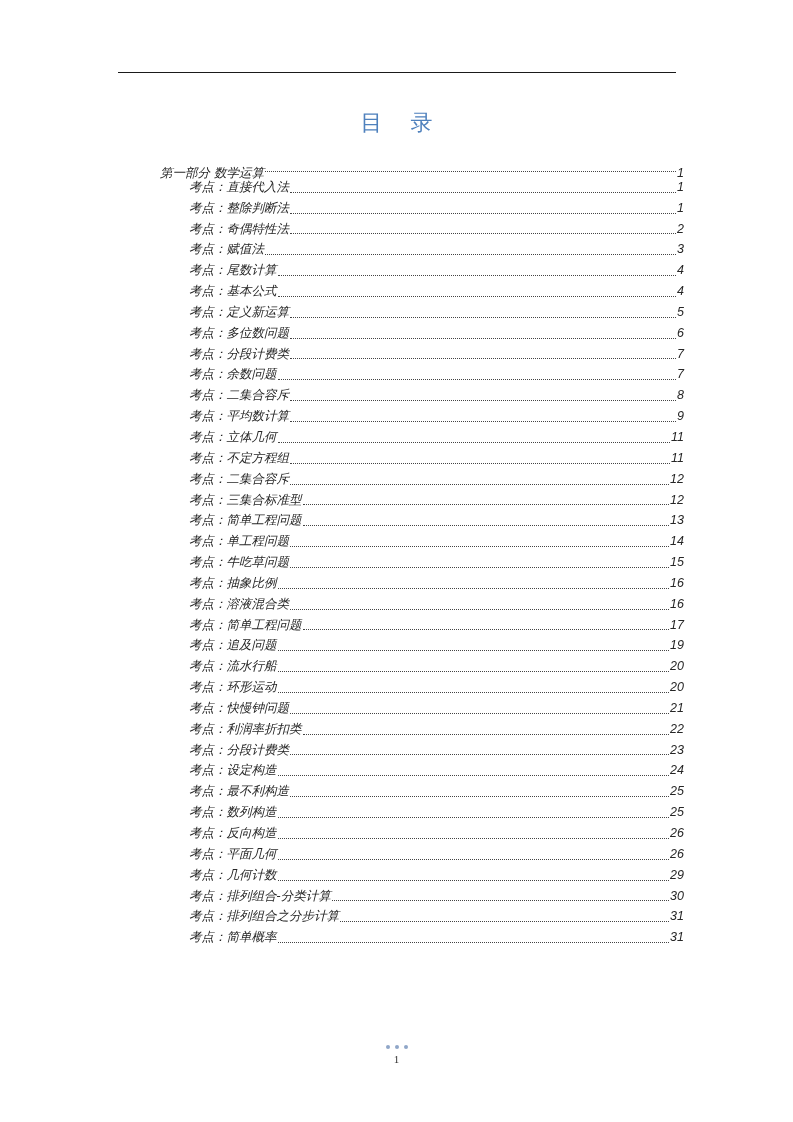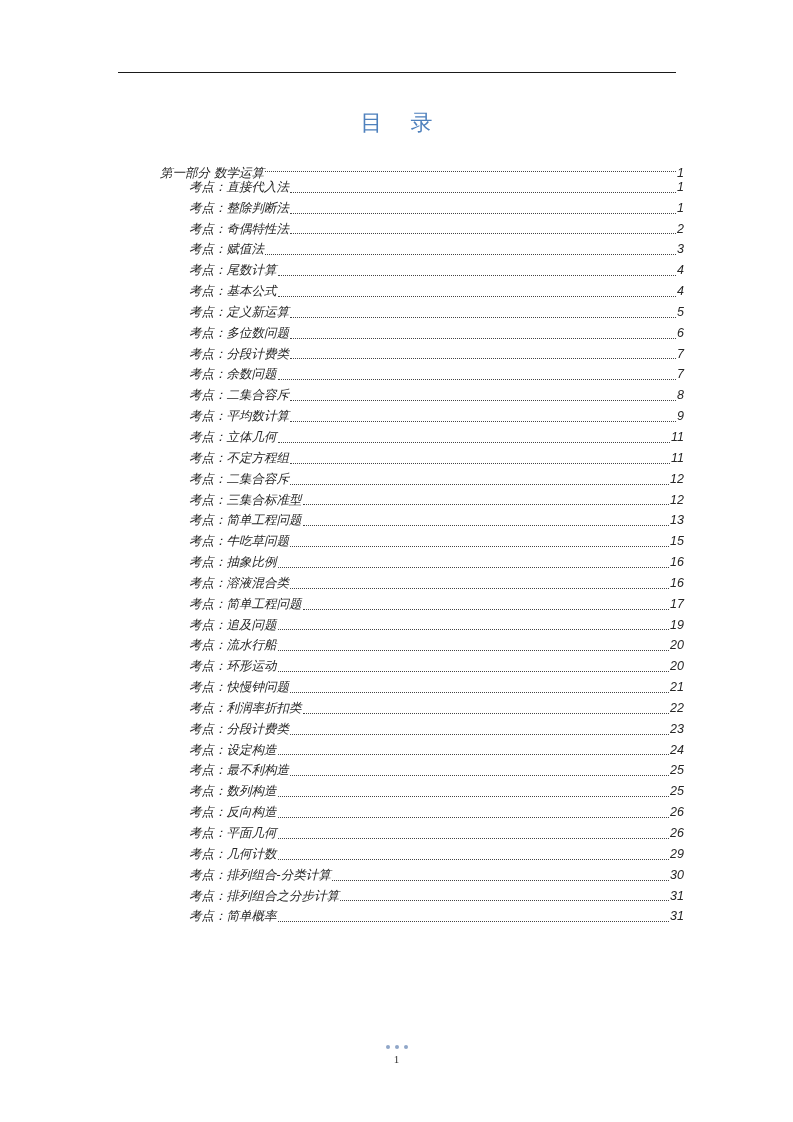--- a/index.html
+++ b/index.html
@@ -204,20 +204,25 @@
       <span class="toc-label">考点：三集合标准型</span>
       <span class="toc-leader"></span>
       <span class="toc-page">12</span>
     </li>
     <li class="toc-entry level-2">
       <span class="toc-label">考点：简单工程问题</span>
       <span class="toc-leader"></span>
       <span class="toc-page">13</span>
     </li>
     <li class="toc-entry level-2">
+      <span class="toc-label">考点：单工程问题</span>
+      <span class="toc-leader"></span>
+      <span class="toc-page">14</span>
+    </li>
+    <li class="toc-entry level-2">
       <span class="toc-label">考点：牛吃草问题</span>
       <span class="toc-leader"></span>
       <span class="toc-page">15</span>
     </li>
     <li class="toc-entry level-2">
       <span class="toc-label">考点：抽象比例</span>
       <span class="toc-leader"></span>
       <span class="toc-page">16</span>
     </li>
     <li class="toc-entry level-2">

